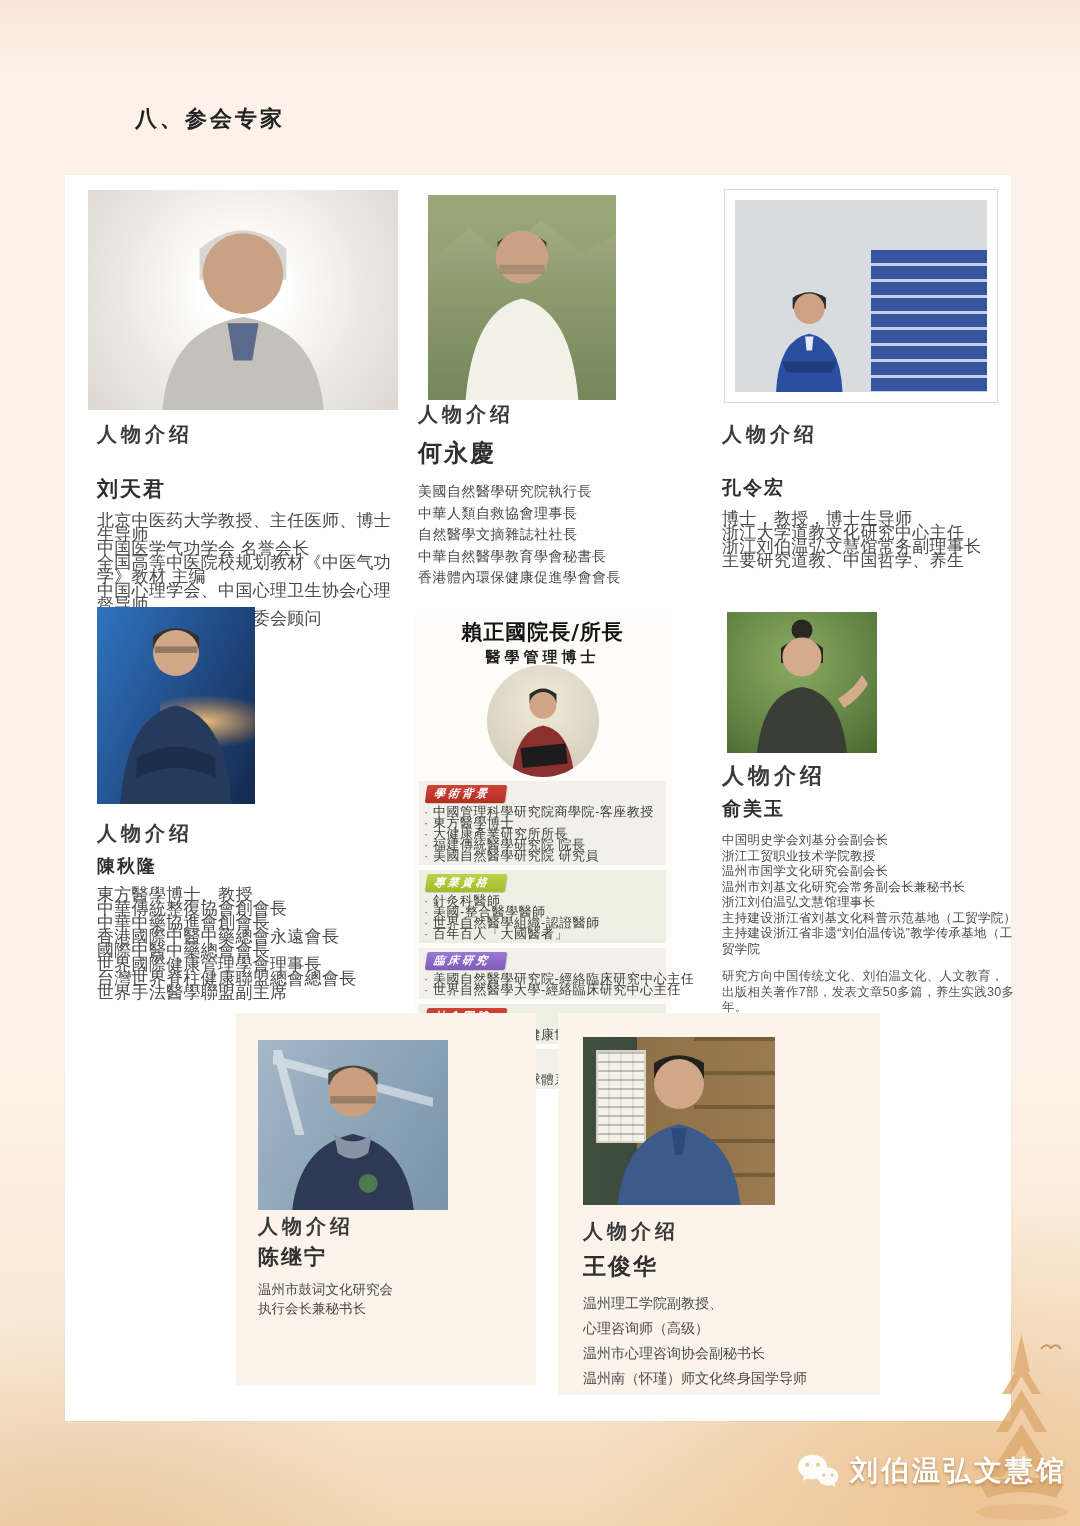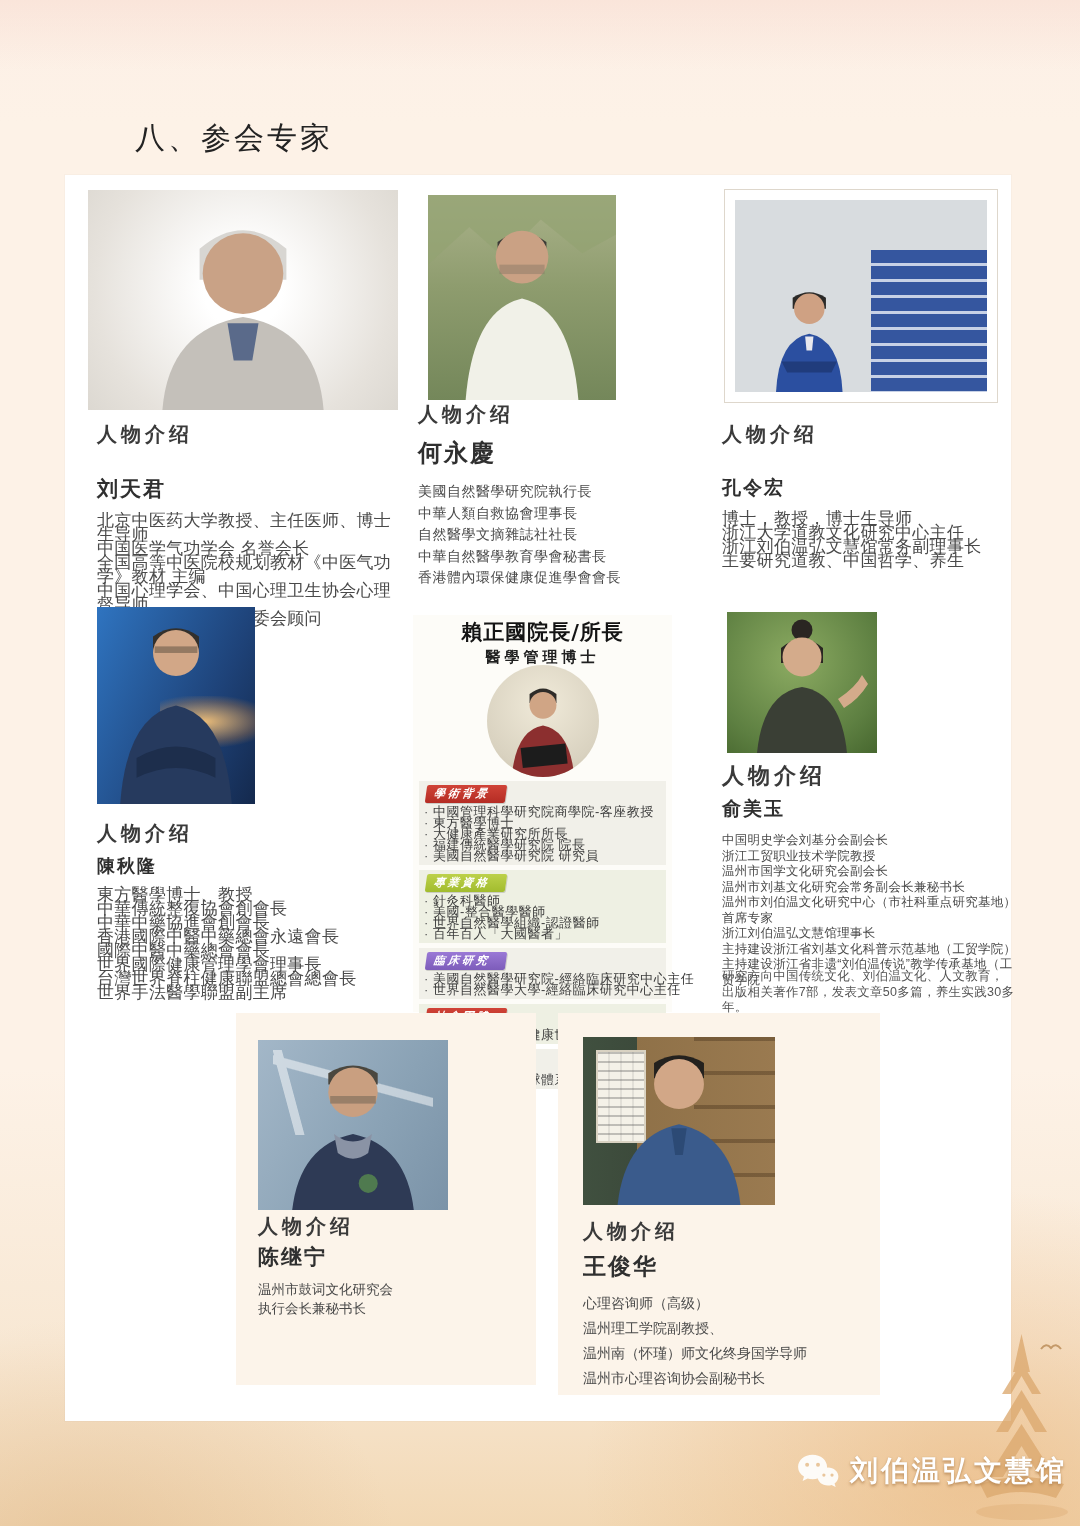--- a/index.html
+++ b/index.html
@@ -10,21 +10,21 @@
   
   .wash-top { position:absolute; left:0; top:0; width:1080px; height:70px;
       background:linear-gradient(180deg, rgba(246,210,196,.35), rgba(246,210,196,0)); }
   .wash-bottom-right { position:absolute; right:-60px; bottom:-80px; width:560px; height:420px;
       background:radial-gradient(ellipse at 70% 70%, rgba(232,178,118,.55), rgba(232,178,118,0) 70%); }
   .wash-bottom-left { position:absolute; left:-120px; bottom:-90px; width:520px; height:300px;
       background:radial-gradient(ellipse at 40% 80%, rgba(216,172,122,.38), rgba(216,172,122,0) 70%); }
   .pagoda { position:absolute; left:972px; top:1332px; opacity:.78; }
   .bird { position:absolute; left:1040px; top:1341px; opacity:.8; }
 
-  .title { position:absolute; left:135px; top:118px; font-size:30px; font-weight:400;
+  .title { position:absolute; left:135px; top:104px; font-size:22px; font-weight:700;
            color:#232323; letter-spacing:3px; }
 
   .panel { position:absolute; left:65px; top:175px; width:946px; height:1246px;
            background:#ffffff; box-shadow:0 0 0 1px rgba(0,0,0,.015); }
 
   
   .intro-label { position:absolute; font-size:20px; font-weight:600; color:#3a3a3a; letter-spacing:4px; }
   .expert-name { position:absolute; font-size:21px; font-weight:600; color:#2f2f2f; letter-spacing:2px; }
   .lines { position:absolute; color:#4a4a4a;margin-top:8px; }
   .lines .ln { display:block; }
@@ -234,21 +234,20 @@
         <path d="M74 58 Q86 50 90 42 L94 48 Q88 58 78 64 Z" fill="#d4ab8b"></path>
       </svg>
     </div>
     <div class="intro-label" style="left:657px;top:586px;font-size:22px">人物介绍</div>
     <div class="expert-name" style="left:657px;top:621px;font-size:19px">俞美玉</div>
     <div class="lines l-c6" style="left:657px;top:650px;width:300px">
       <span class="ln">中国明史学会刘基分会副会长</span>
       <span class="ln">浙江工贸职业技术学院教授</span>
       <span class="ln">温州市国学文化研究会副会长</span>
       <span class="ln">温州市刘基文化研究会常务副会长兼秘书长</span>
-      <span class="ln">温州市刘伯温文化研究中心（市社科重点研究基地）首席专家</span>
       <span class="ln">浙江刘伯温弘文慧馆理事长</span>
       <span class="ln">主持建设浙江省刘基文化科普示范基地（工贸学院）</span>
       <span class="ln">主持建设浙江省非遗“刘伯温传说”教学传承基地（工贸学院</span>
     </div>
     <div class="lines l-c6" style="left:657px;top:786px;width:300px;color:#555">
       <span class="ln">研究方向中国传统文化、刘伯温文化、人文教育，</span>
       <span class="ln">出版相关著作7部，发表文章50多篇，养生实践30多年。</span>
     </div>
 
     <div class="card-bg" style="left:171px;top:838px;width:300px;height:372px;"></div>
@@ -277,24 +276,24 @@
       <svg viewBox="0 0 100 88" preserveAspectRatio="xMidYMax slice">
         <path d="M37 14 Q50 6 63 14 L63 22 L37 22 Z" fill="#23211e"></path>
         <circle cx="50" cy="25" r="13" fill="#d2a787"></circle>
         <path d="M18 88 Q22 52 50 46 Q78 52 82 88 Z" fill="#3a5b8c"></path>
         <path d="M46 48 L54 48 L52 62 L48 62 Z" fill="#2c4a75"></path>
       </svg>
     </div>
     <div class="intro-label" style="left:518px;top:1043px">人物介绍</div>
     <div class="expert-name" style="left:518px;top:1076px;font-size:23px">王俊华</div>
     <div class="lines l-c8" style="left:518px;top:1108px;width:300px">
+      <span class="ln">温州理工学院副教授、</span>
       <span class="ln">心理咨询师（高级）</span>
-      <span class="ln">温州理工学院副教授、</span>
+      <span class="ln">温州市心理咨询协会副秘书长</span>
       <span class="ln">温州南（怀瑾）师文化终身国学导师</span>
-      <span class="ln">温州市心理咨询协会副秘书长</span>
     </div>
 
   </div>
 
   <svg class="pagoda" width="100" height="191" viewBox="0 0 100 191">
     <g fill="#dca96f">
       <rect x="48" y="8" width="3" height="30"></rect>
       <path d="M49.5 2 L58 40 L41 40 Z"></path>
       <path d="M30 62 L49.5 30 L69 62 L60 62 L49.5 44 L39 62 Z"></path>
       <path d="M24 100 L49.5 58 L75 100 L63 100 L49.5 76 L36 100 Z"></path>

